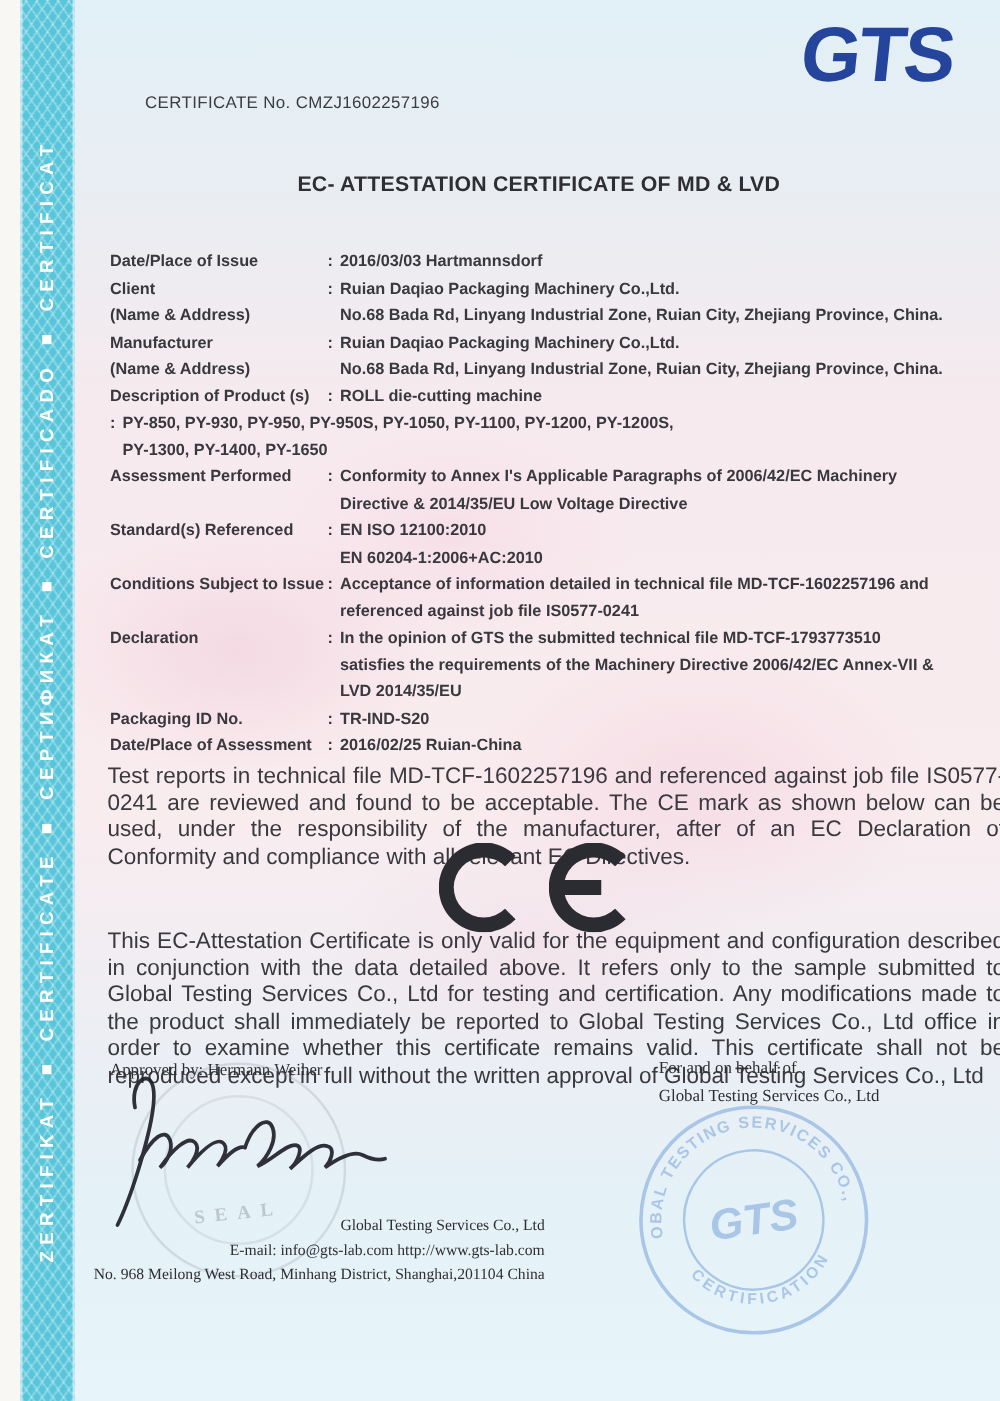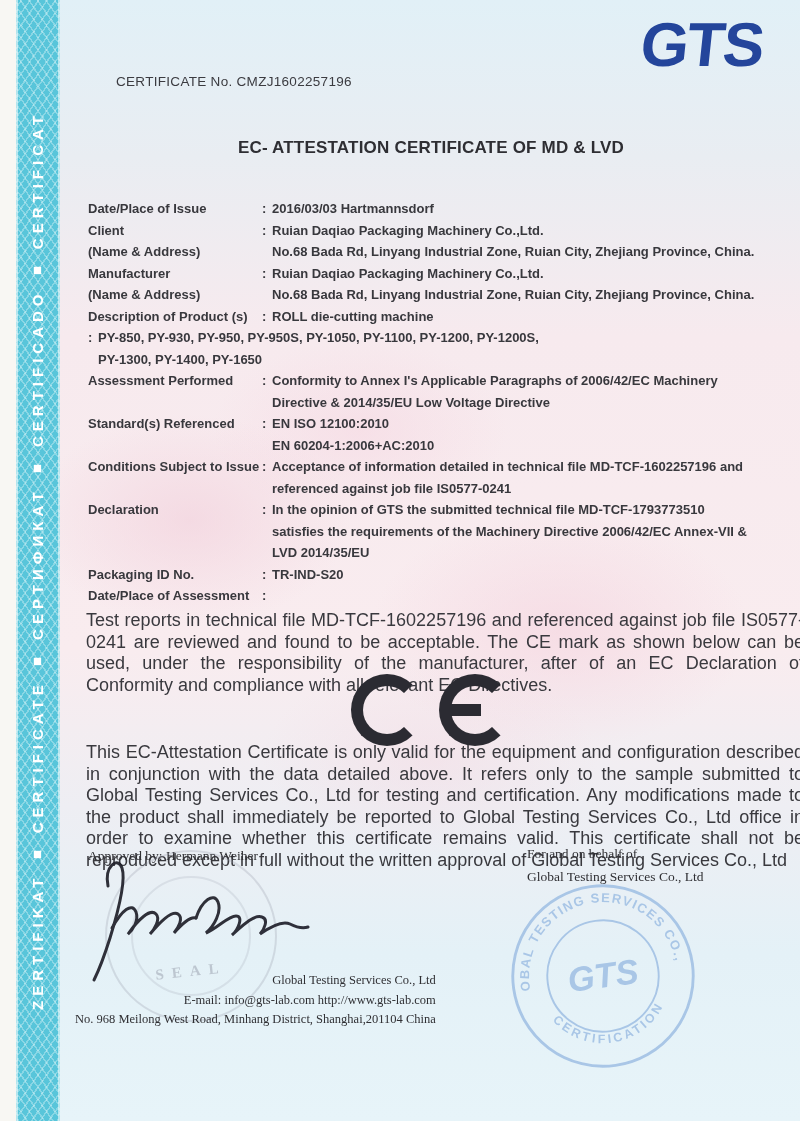--- a/index.html
+++ b/index.html
@@ -156,20 +156,23 @@
     <div class="row">
       <div class="lbl">Packaging ID No.</div>
       <div class="col">:</div>
       <div class="val">
         <div class="vline">TR-IND-S20</div>
       </div>
     </div>
     <div class="row">
       <div class="lbl">Date/Place of Assessment</div>
       <div class="col">:</div>
+      <div class="val">
+        <div class="vline">2016/02/25  Ruian-China</div>
+      </div>
     </div>
   </div>
 
   <div class="para para1">Test reports in technical file MD-TCF-1602257196 and referenced against job file IS0577-0241 are reviewed and found to be acceptable. The CE mark as shown below can be used, under the responsibility of the manufacturer, after of an EC Declaration of Conformity and compliance with all relevant EC Directives.</div>
 
   <div class="ce">
     <div class="ce-letter"></div>
     <div class="ce-letter ce-e"></div>
   </div>
 

